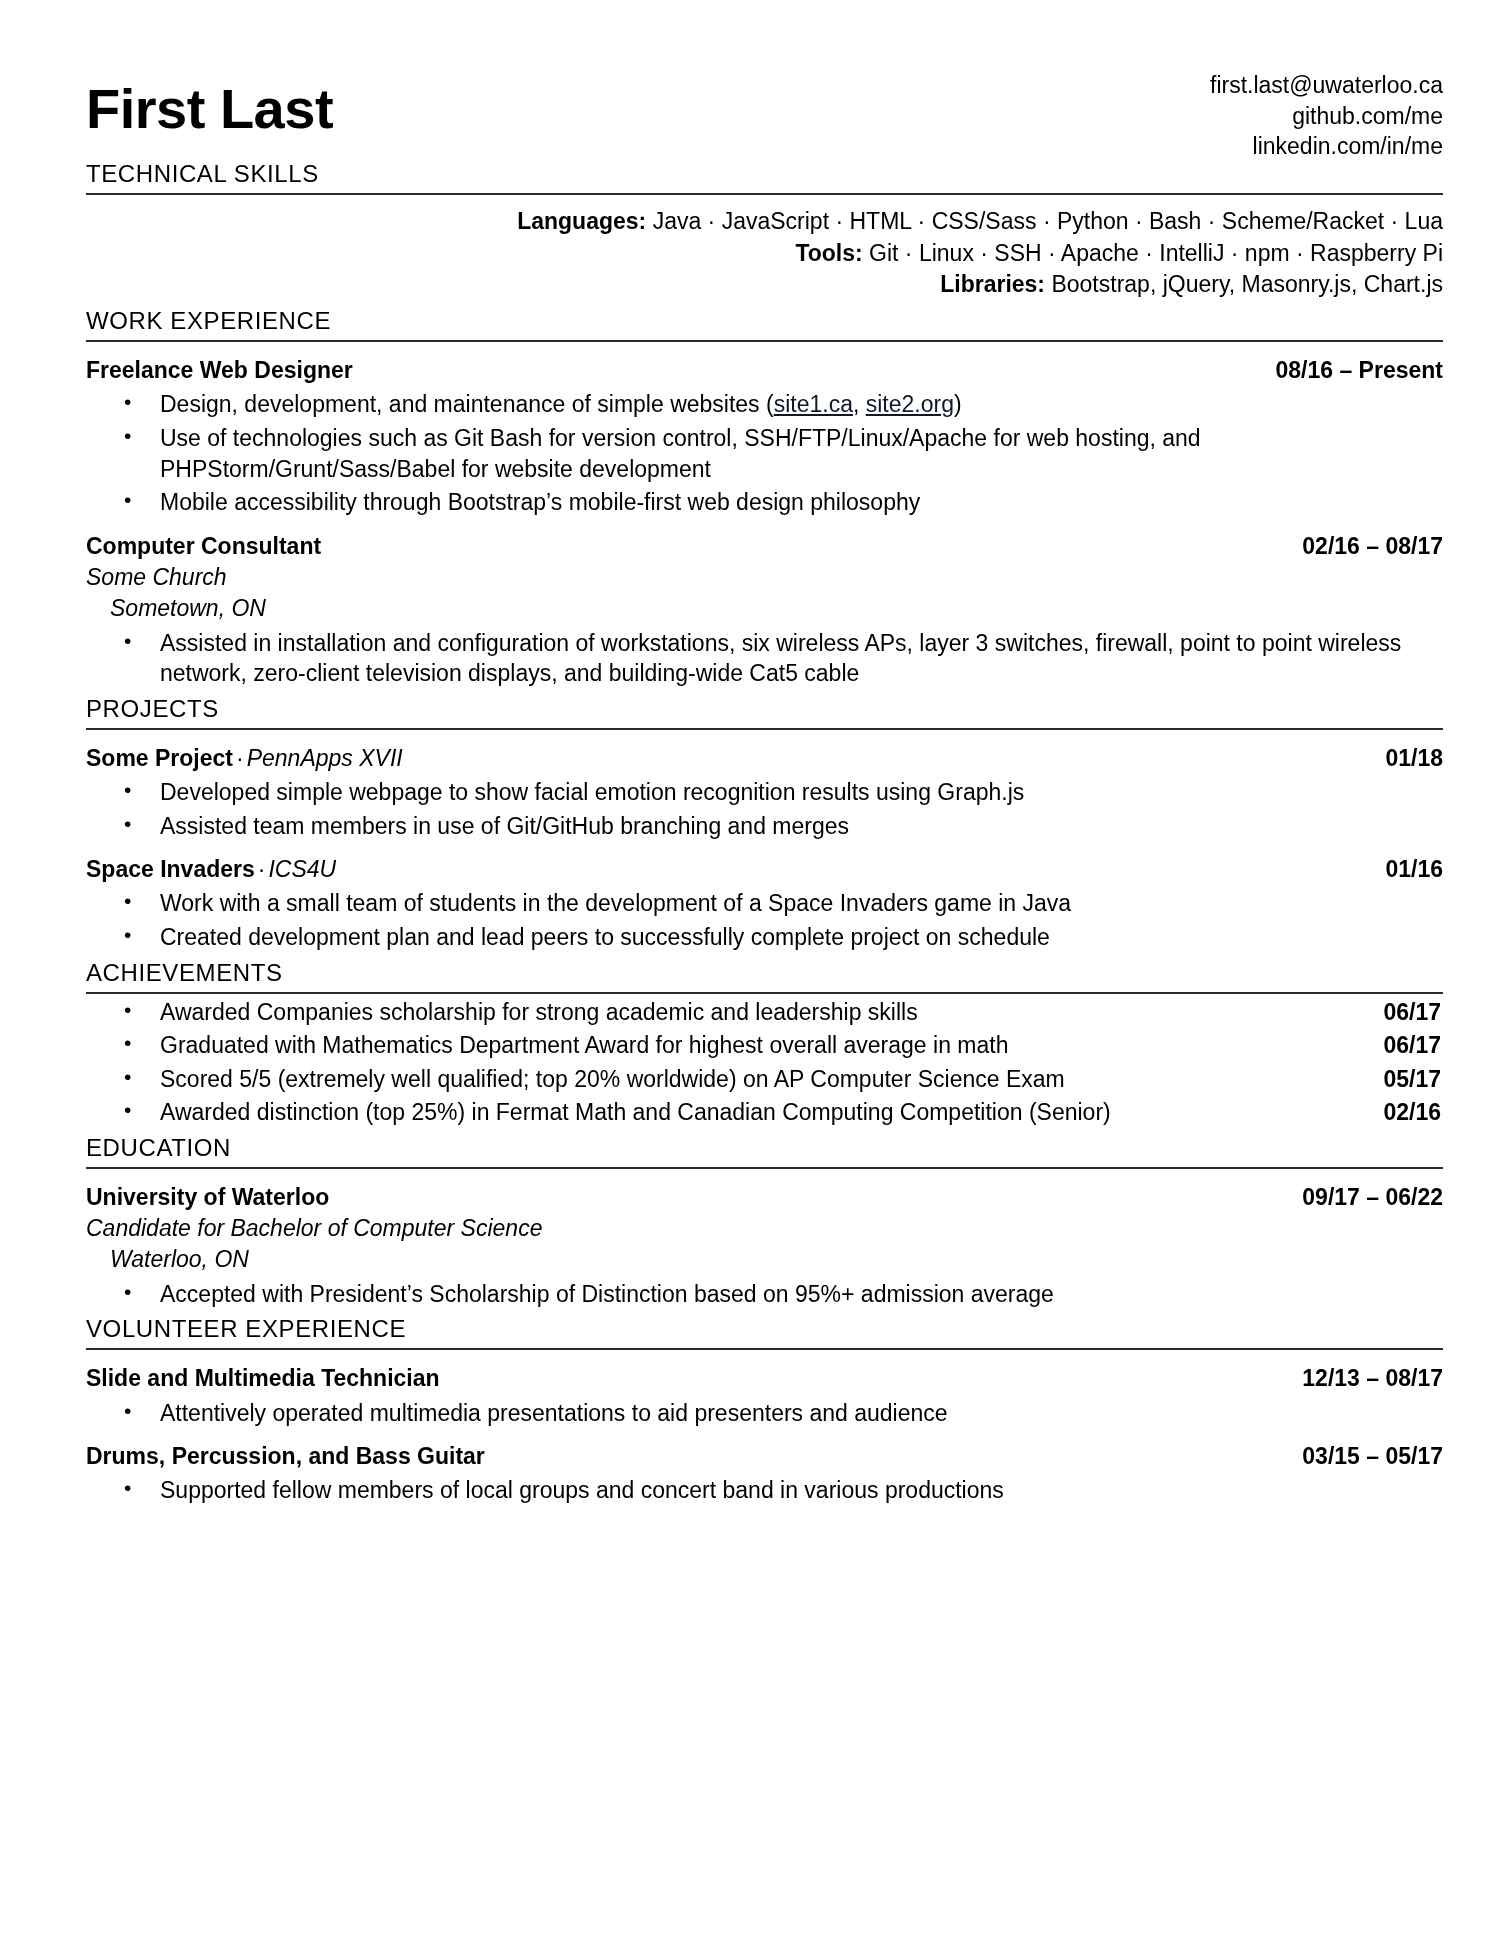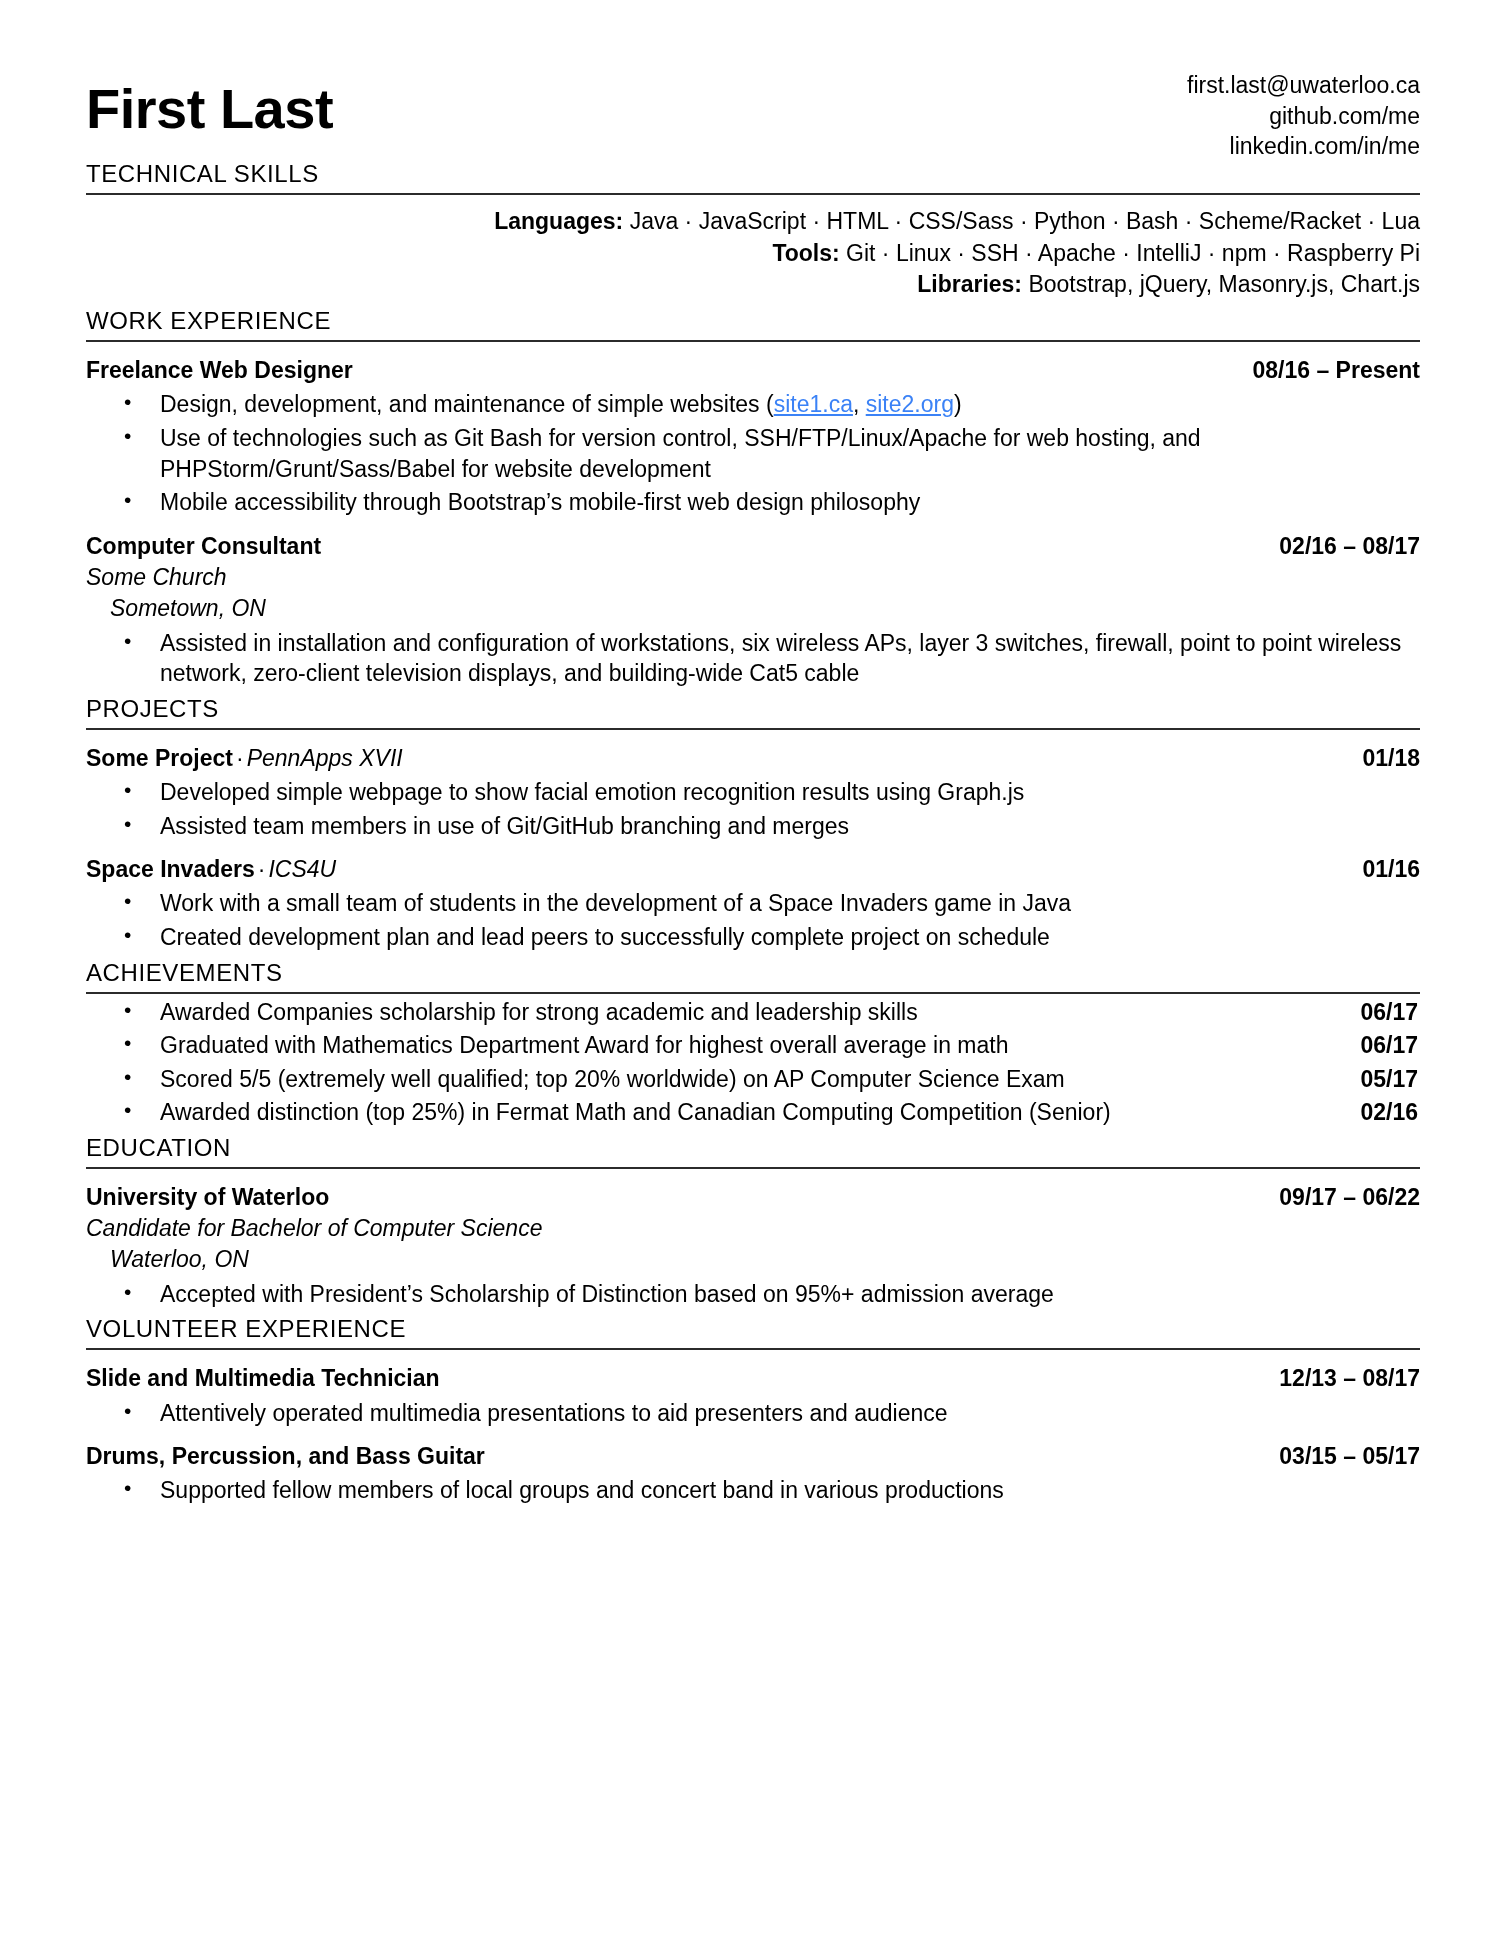--- a/index.html
+++ b/index.html
@@ -9,21 +9,21 @@
   }
   body {
     font-family: "Liberation Sans", sans-serif;
     color: #000000;
   }
   .page {
     width: 1500px;
     min-height: 1941px;
     box-sizing: border-box;
     background: #ffffff;
-    padding: 62px 80px 40px 86px;
+    padding: 62px 57px 40px 86px;
     position: relative;
   }
 
   
   .header {
     display: flex;
     align-items: flex-start;
     justify-content: space-between;
     height: 92px;
   }
@@ -108,21 +108,21 @@
   
   .skills { padding-left: 74px; margin-top: 11px; }
   .skills .skill-row {
     font-size: 23px;
     line-height: 1.38;
     text-align: right;
   }
   .skills .skill-key { font-weight: bold; }
 
   a.link {
-    color: #3b82f6;
+    color: #0f172a;
     text-decoration: underline;
   }
 
   .mid { padding: 0 3px; }
 </style>
 </head>
 <body>
 
 <div class="page">
 

